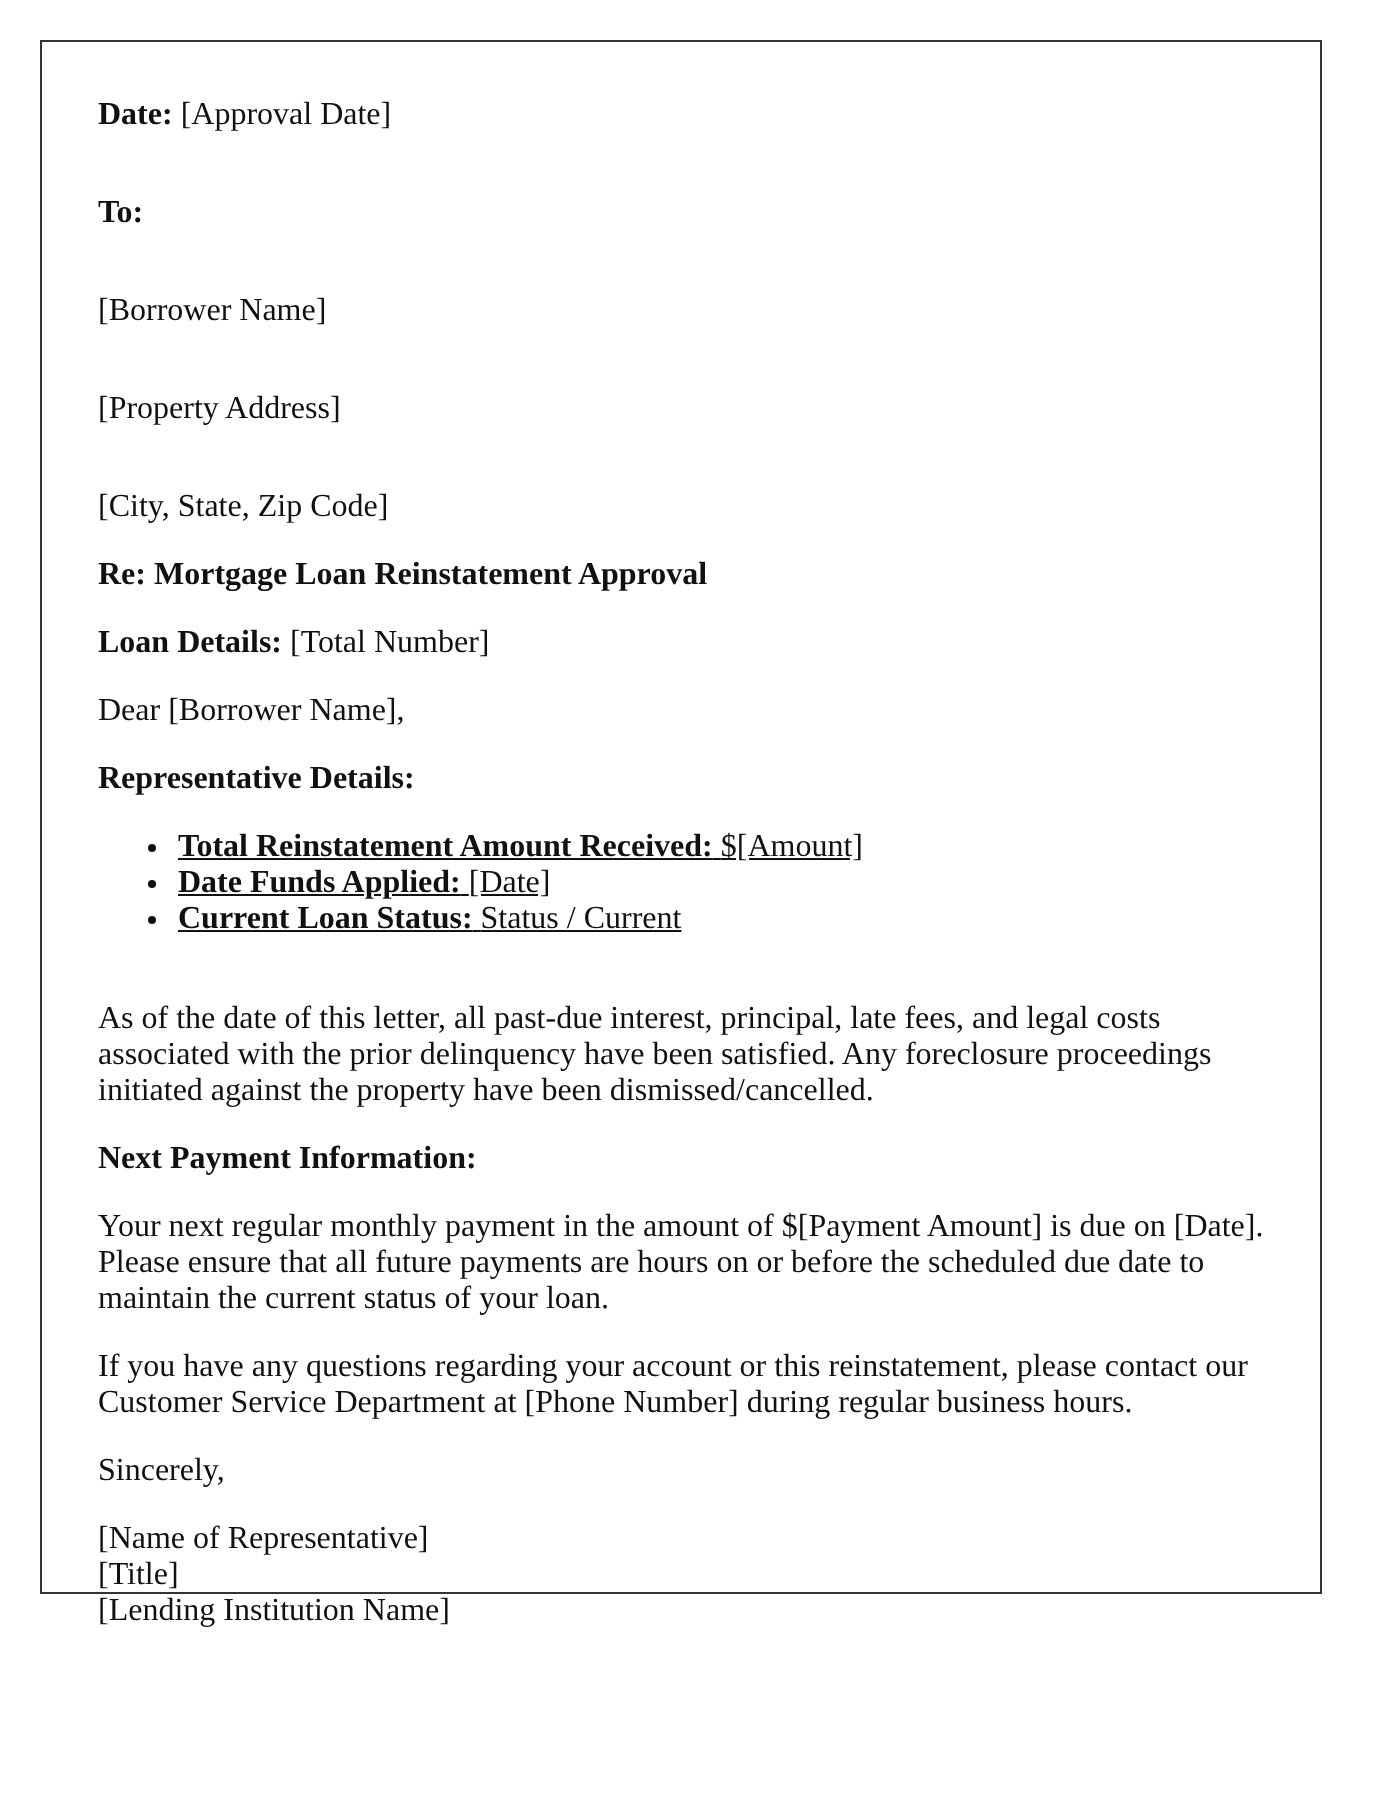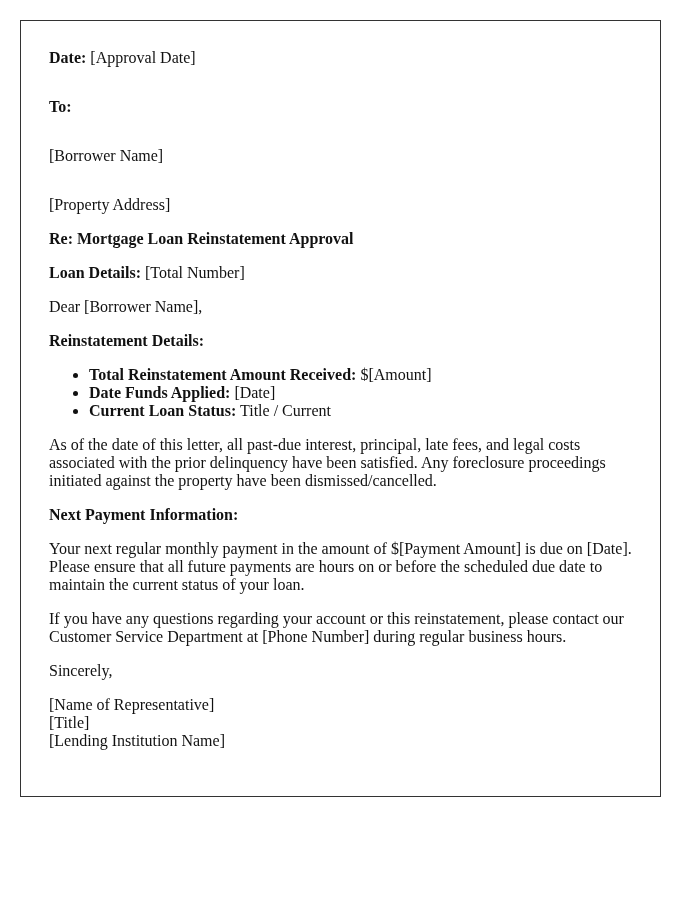--- a/index.html
+++ b/index.html
@@ -24,71 +24,73 @@
       height: 777px;
       box-sizing: border-box;
       border: 1px solid #333333;
       padding: 28px 28px 0 28px;
     }
     p { margin: 0 0 16px 0; }
     b { font-weight: bold; }
     .addr-block { margin-bottom: 16px; }
     .addr-block div { line-height: 18px; margin-top: 31px; }
     ul.details {
-      margin: 0 0 16px 0;
+      margin: 0 0 32px 0;
       padding-left: 40px;
       list-style: disc;
+      text-decoration: underline;
     }
     ul.details li { line-height: 18px; }
     .sig-block div { line-height: 18px; }
   </style>
 </head>
 <body>
 
 <div class="letter">
 
   <p>
     <b>Date:</b>
     <span>[Approval Date]</span>
   </p>
 
   <div class="addr-block">
     <div><b>To:</b></div>
     <div>[Borrower Name]</div>
     <div>[Property Address]</div>
+    <div>[City, State, Zip Code]</div>
   </div>
 
   <p>
     <b>Re: Mortgage Loan Reinstatement Approval</b>
   </p>
 
   <p>
     <b>Loan Details:</b>
     <span>[Total Number]</span>
   </p>
 
   <p>Dear [Borrower Name],</p>
 
 
   <p>
-    <b>Reinstatement Details:</b>
+    <b>Representative Details:</b>
   </p>
 
   <ul class="details">
     <li>
       <b>Total Reinstatement Amount Received:</b>
       <span>$[Amount]</span>
     </li>
     <li>
       <b>Date Funds Applied:</b>
       <span>[Date]</span>
     </li>
     <li>
       <b>Current Loan Status:</b>
-      <span>Title / Current</span>
+      <span>Status / Current</span>
     </li>
   </ul>
 
   <p>As of the date of this letter, all past-due interest, principal, late fees, and legal costs associated with the prior delinquency have been satisfied. Any foreclosure proceedings initiated against the property have been dismissed/cancelled.</p>
 
   <p>
     <b>Next Payment Information:</b>
   </p>
 
   <p>Your next regular monthly payment in the amount of $[Payment Amount] is due on [Date]. Please ensure that all future payments are hours on or before the scheduled due date to maintain the current status of your loan.</p>

